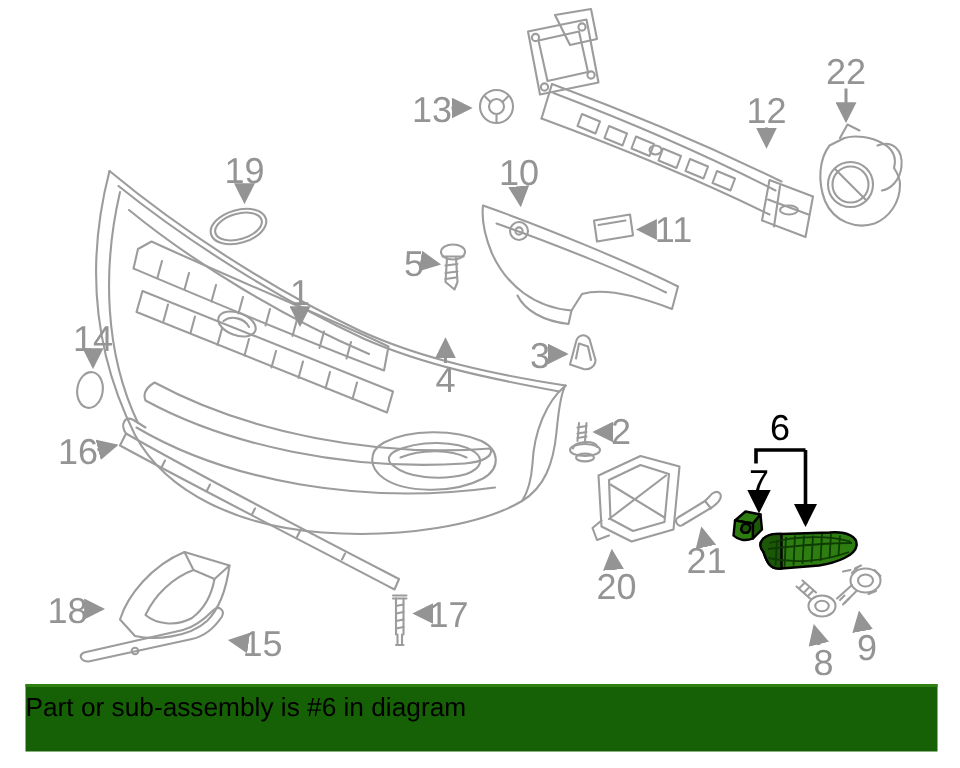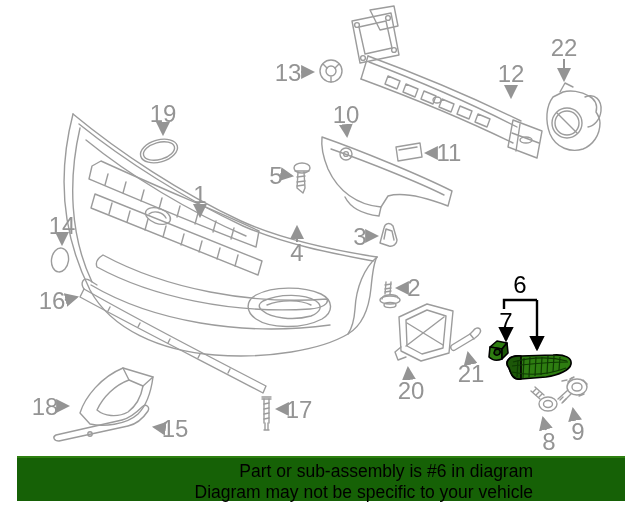--- a/index.html
+++ b/index.html
@@ -9,21 +9,21 @@
   svg text{font-family:"Liberation Sans",sans-serif;}
   .lbl{font-size:24px;fill:#949494;text-anchor:middle;}
   .lbl-hl{font-size:24px;fill:#000000;text-anchor:middle;}
   .arrow{stroke:#949494;stroke-width:2;fill:none;}
   .arrow-b{stroke:#000000;stroke-width:2.4;fill:none;}
   .part{fill:none;stroke:#9c9c9c;stroke-width:1.4;stroke-linecap:round;stroke-linejoin:round;}
   .hl{stroke:#000000;stroke-width:1.6;stroke-linejoin:round;}
   .hl-dark{stroke:#0e3a03;stroke-width:1.2;fill:none;}
   #banner{position:absolute;left:17px;top:456px;width:608px;height:45px;
           background:#166106;border-top:2px solid #2e8010;box-sizing:border-box;}
-  #banner-text{position:absolute;left:0;top:3px;width:516px;text-align:right;
+  #banner-text{position:absolute;left:0;top:3px;width:516px;text-align:left;
                color:#000000;font-size:17.5px;line-height:20.5px;}
 </style>
 </head>
 <body>
 
 <div id="stage">
 
 <svg id="art" width="640" height="512" viewBox="0 0 640 512">
   <defs>
     <marker id="ah-g" viewBox="0 0 10 10" refX="8.5" refY="5" markerWidth="7" markerHeight="7" orient="auto-start-reverse">
@@ -288,17 +288,16 @@
   </g>
   <g>
     <text class="lbl" x="564" y="56">22</text>
     <line class="arrow" x1="564" y1="59" x2="564" y2="80" marker-end="url(#ah-g)"></line>
   </g>
 </svg>
 
 <div id="banner">
   <div id="banner-text">
     <div>Part or sub-assembly is #6 in diagram</div>
-    <div>Diagram may not be specific to your vehicle</div>
   </div>
 </div>
 
 </div>
 
 </body></html>

